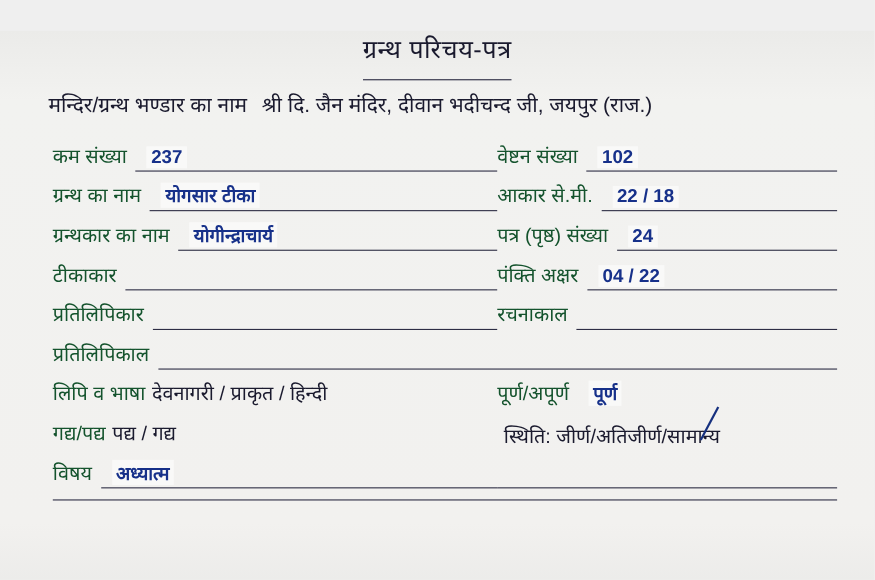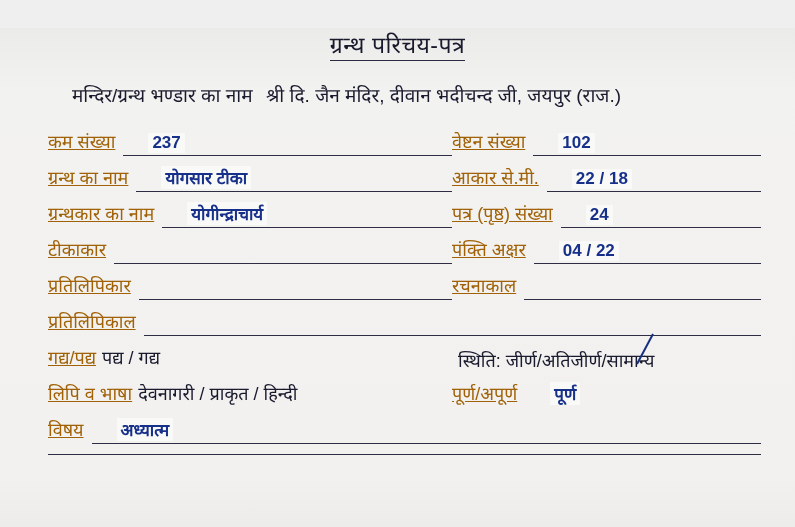--- a/index.html
+++ b/index.html
@@ -35,25 +35,25 @@
   }
   .title {
     text-align: center;
     font-size: 23px;
     color: #1a1a2e;
     margin-top: 28px;
     letter-spacing: 0.5px;
   }
   .title .u {
     border-bottom: 1px solid #2a2a40;
-    padding-bottom: 2px;
+    padding-bottom: 14px;
   }
   .headline {
     margin-top: 22px;
-    padding-left: 72px;
+    padding-left: 44px;
     padding-right: 30px;
     font-size: 19px;
     color: #1a1a2e;
     white-space: nowrap;
   }
   .headline .val {
     margin-left: 8px;
   }
   .rows {
     margin-top: 12px;
@@ -66,42 +66,41 @@
   }
   .cell {
     display: flex;
     align-items: flex-end;
     position: relative;
   }
   .cell.left { width: 404px; }
   .cell.right { flex: 1; text-align: center; }
   .label {
     font-size: 18px;
-    color: #a16207;
+    color: #14532d;
     white-space: nowrap;
     padding-bottom: 3px;
-    text-decoration: underline;
   }
   .fill {
     flex: 1;
     position: relative;
     margin-left: 8px;
     height: 22px;
   }
   .fill .line {
     position: absolute;
     left: 0;
     right: 0;
     bottom: 0;
     border-bottom: 1.4px solid #2d2d44;
   }
   .fill .entry {
     position: absolute;
     bottom: 3px;
-    left: 25px;
+    left: 10px;
     font-size: 17px;
     color: #17318a;
     font-weight: bold;
     white-space: nowrap;
     background: rgba(255,255,255,0.55);
     padding: 0 4px;
   }
 
   .opts {
     font-size: 18px;
@@ -236,45 +235,45 @@
           <span class="label">प्रतिलिपिकाल</span>
           <span class="fill">
             <span class="line"></span>
             <span class="entry"></span>
           </span>
         </div>
       </div>
 
       <div class="row">
         <div class="cell left">
+          <span class="label">लिपि व भाषा</span>
+          <span class="opts">देवनागरी / प्राकृत / हिन्दी</span>
+        </div>
+        <div class="cell right">
+          <span class="label">पूर्ण/अपूर्ण</span>
+          <span class="fill">
+            <span class="entry">पूर्ण</span>
+          </span>
+        </div>
+      </div>
+
+      <div class="row">
+        <div class="cell left">
           <span class="label">गद्य/पद्य</span>
           <span class="opts">पद्य / गद्य</span>
         </div>
         <div class="cell right">
           <span class="strike-wrap">
             <span class="opts">स्थिति: जीर्ण/अतिजीर्ण/सामान्य</span>
             <span class="slash"></span>
           </span>
         </div>
       </div>
 
       <div class="row">
-        <div class="cell left">
-          <span class="label">लिपि व भाषा</span>
-          <span class="opts">देवनागरी / प्राकृत / हिन्दी</span>
-        </div>
-        <div class="cell right">
-          <span class="label">पूर्ण/अपूर्ण</span>
-          <span class="fill">
-            <span class="entry">पूर्ण</span>
-          </span>
-        </div>
-      </div>
-
-      <div class="row">
         <div class="cell left" style="width:404px">
           <span class="label">विषय</span>
           <span class="fill">
             <span class="line"></span>
             <span class="entry">अध्यात्म</span>
           </span>
         </div>
         <div class="cell right">
           <span class="fill" style="margin-left:0">
             <span class="line"></span>

